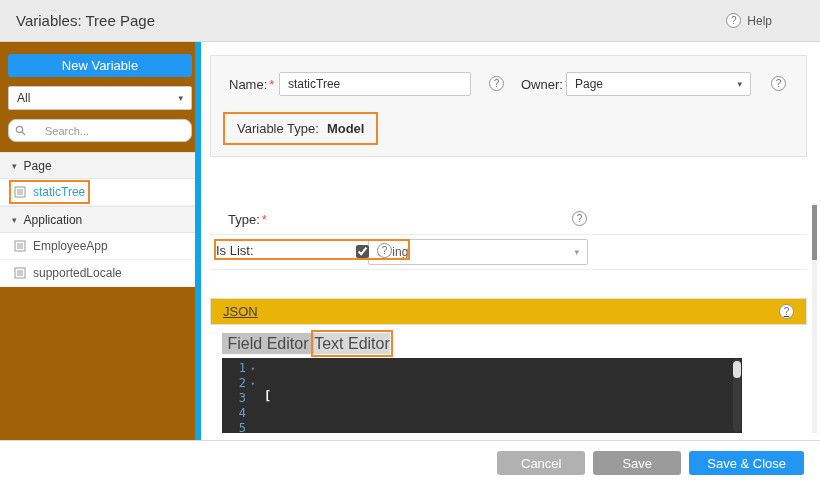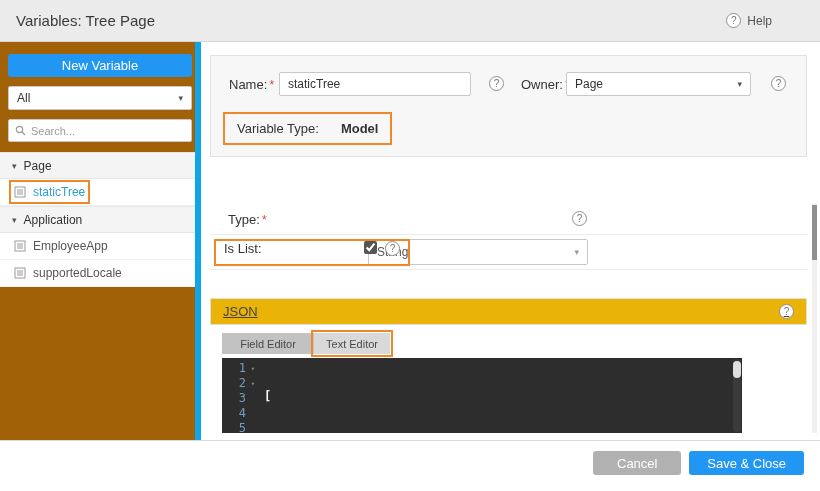--- a/index.html
+++ b/index.html
@@ -35,22 +35,22 @@
   }
   .select-all {
     position:absolute; left:8px; top:44px; width:184px; height:24px;
     border:1px solid #c9c9c9; border-radius:2px; background:#fff;
     display:flex; align-items:center; justify-content:space-between;
     padding:0 8px; font-size:12px; cursor:pointer;
   }
   .caret { font-size:9px; color:#555; }
   .search-box {
     position:absolute; left:8px; top:77px; width:184px; height:23px;
-    border:1px solid #c9c9c9; border-radius:2px; display:flex; align-items:center;
-    padding:0 6px; gap:5px; background:#fff;
+    border:1px solid #c9c9c9; border-radius:8px; display:flex; align-items:center;
+    padding:0 6px; gap:19px; background:#fff;
   }
   .search-box input { border:none; outline:none; font-size:11px; width:100%; color:#555; font-family:inherit; }
   .search-box input::placeholder { color:#9a9a9a; }
   .tree { position:absolute; left:0; top:110px; width:100%; }
   .tree-row {
     height:27px; display:flex; align-items:center; gap:7px;
     font-size:12px; border-bottom:1px solid #f2f2f2; cursor:pointer; background:#fff;
   }
   .tree-row.group {
     background:#f4f4f4; border-top:1px solid #e6e6e6; border-bottom:1px solid #e6e6e6;
@@ -73,51 +73,51 @@
     border:1px solid #c9c9c9; border-radius:2px; font-size:12px; color:#333;
     padding:0 8px; font-family:inherit; background:#fff;
   }
   .sel {
     border:1px solid #c9c9c9; border-radius:2px; background:#fff;
     display:flex; align-items:center; justify-content:space-between;
     padding:0 8px; font-size:12px; color:#333; cursor:pointer;
   }
   .vtype-box {
     position:absolute; left:12px; top:56px; border:2px solid #f0882a;
-    padding:7px 12px; font-size:12px; background:transparent; display:flex; gap:22px;
+    padding:7px 12px; font-size:12px; background:transparent; display:flex; gap:8px;
   }
   .vtype-box .val { font-weight:bold; }
   .tab-row {
     position:absolute; left:9px; top:128px; width:597px; height:31px;
     border-bottom:1px solid #dcdcdc; display:flex; align-items:flex-end; padding-left:17px;
   }
   .tab { font-size:13px; padding:7px 14px; color:#666; position:relative; top:1px; cursor:pointer; }
   .tab.active {
     background:#fff; border:1px solid #dcdcdc; border-bottom:1px solid #fff;
     color:#333; border-radius:2px 2px 0 0;
   }
   .prop-row { position:absolute; left:9px; width:597px; border-bottom:1px solid #ededed; }
   .row-type { top:160px; height:33px; }
   .row-islist { top:193px; height:35px; }
   .islist-hl {
-    position:absolute; left:4px; top:4px; width:196px; height:27px;
-    border:2px solid #f0882a; display:flex; align-items:flex-start; padding-left:8px;
+    position:absolute; left:4px; top:4px; width:196px; height:21px;
+    border:2px solid #f0882a; display:flex; align-items:flex-end; 
   }
   .islist-hl .flabel { width:140px; }
   .chk { width:13px; height:13px; accent-color:#555; }
   .json-header {
     position:absolute; left:9px; top:256px; width:597px; height:27px;
     background:#eab308; border:1px solid #e0e0e0;
     display:flex; align-items:center; justify-content:space-between;
     padding:0 12px; font-size:13px; color:#444;text-decoration:underline;
   }
   .editor-tabs { position:absolute; left:21px; top:291px; display:flex; }
   .etab {
     height:21px; display:flex; align-items:center; justify-content:center;
-    font-size:11px; color:#4a4a4a; cursor:pointer; font-family:inherit; border:none;
+    font-size:16px; color:#4a4a4a; cursor:pointer; font-family:inherit; border:none;
   }
   .etab.field { width:92px; background:#c2c2c2; }
   .etab.text  { width:76px; background:#d9d9d9; outline:2px solid #f0882a; outline-offset:1px; }
   .code-editor {
     position:absolute; left:21px; top:316px; width:520px; height:75px;
     background:#2d2d2d; overflow:hidden; display:flex; position:absolute;
     font-family:"DejaVu Sans Mono",monospace; font-size:12px;
   }
   .gutter { width:34px; flex:0 0 auto; padding-top:3px; }
   .gutter-row { height:15px; line-height:15px; color:#6d9ec2; text-align:right; padding-right:10px; position:relative; }
@@ -293,14 +293,15 @@
     </div>
   </div>
 
   <div class="main-scroll">
     <div class="main-thumb"></div>
   </div>
 </div>
 
 <div id="footer">
   <button class="fbtn cancel">Cancel</button>
+  <button class="fbtn save">Save</button>
   <button class="fbtn saveclose">Save &amp; Close</button>
 </div>
 
 </body></html>

